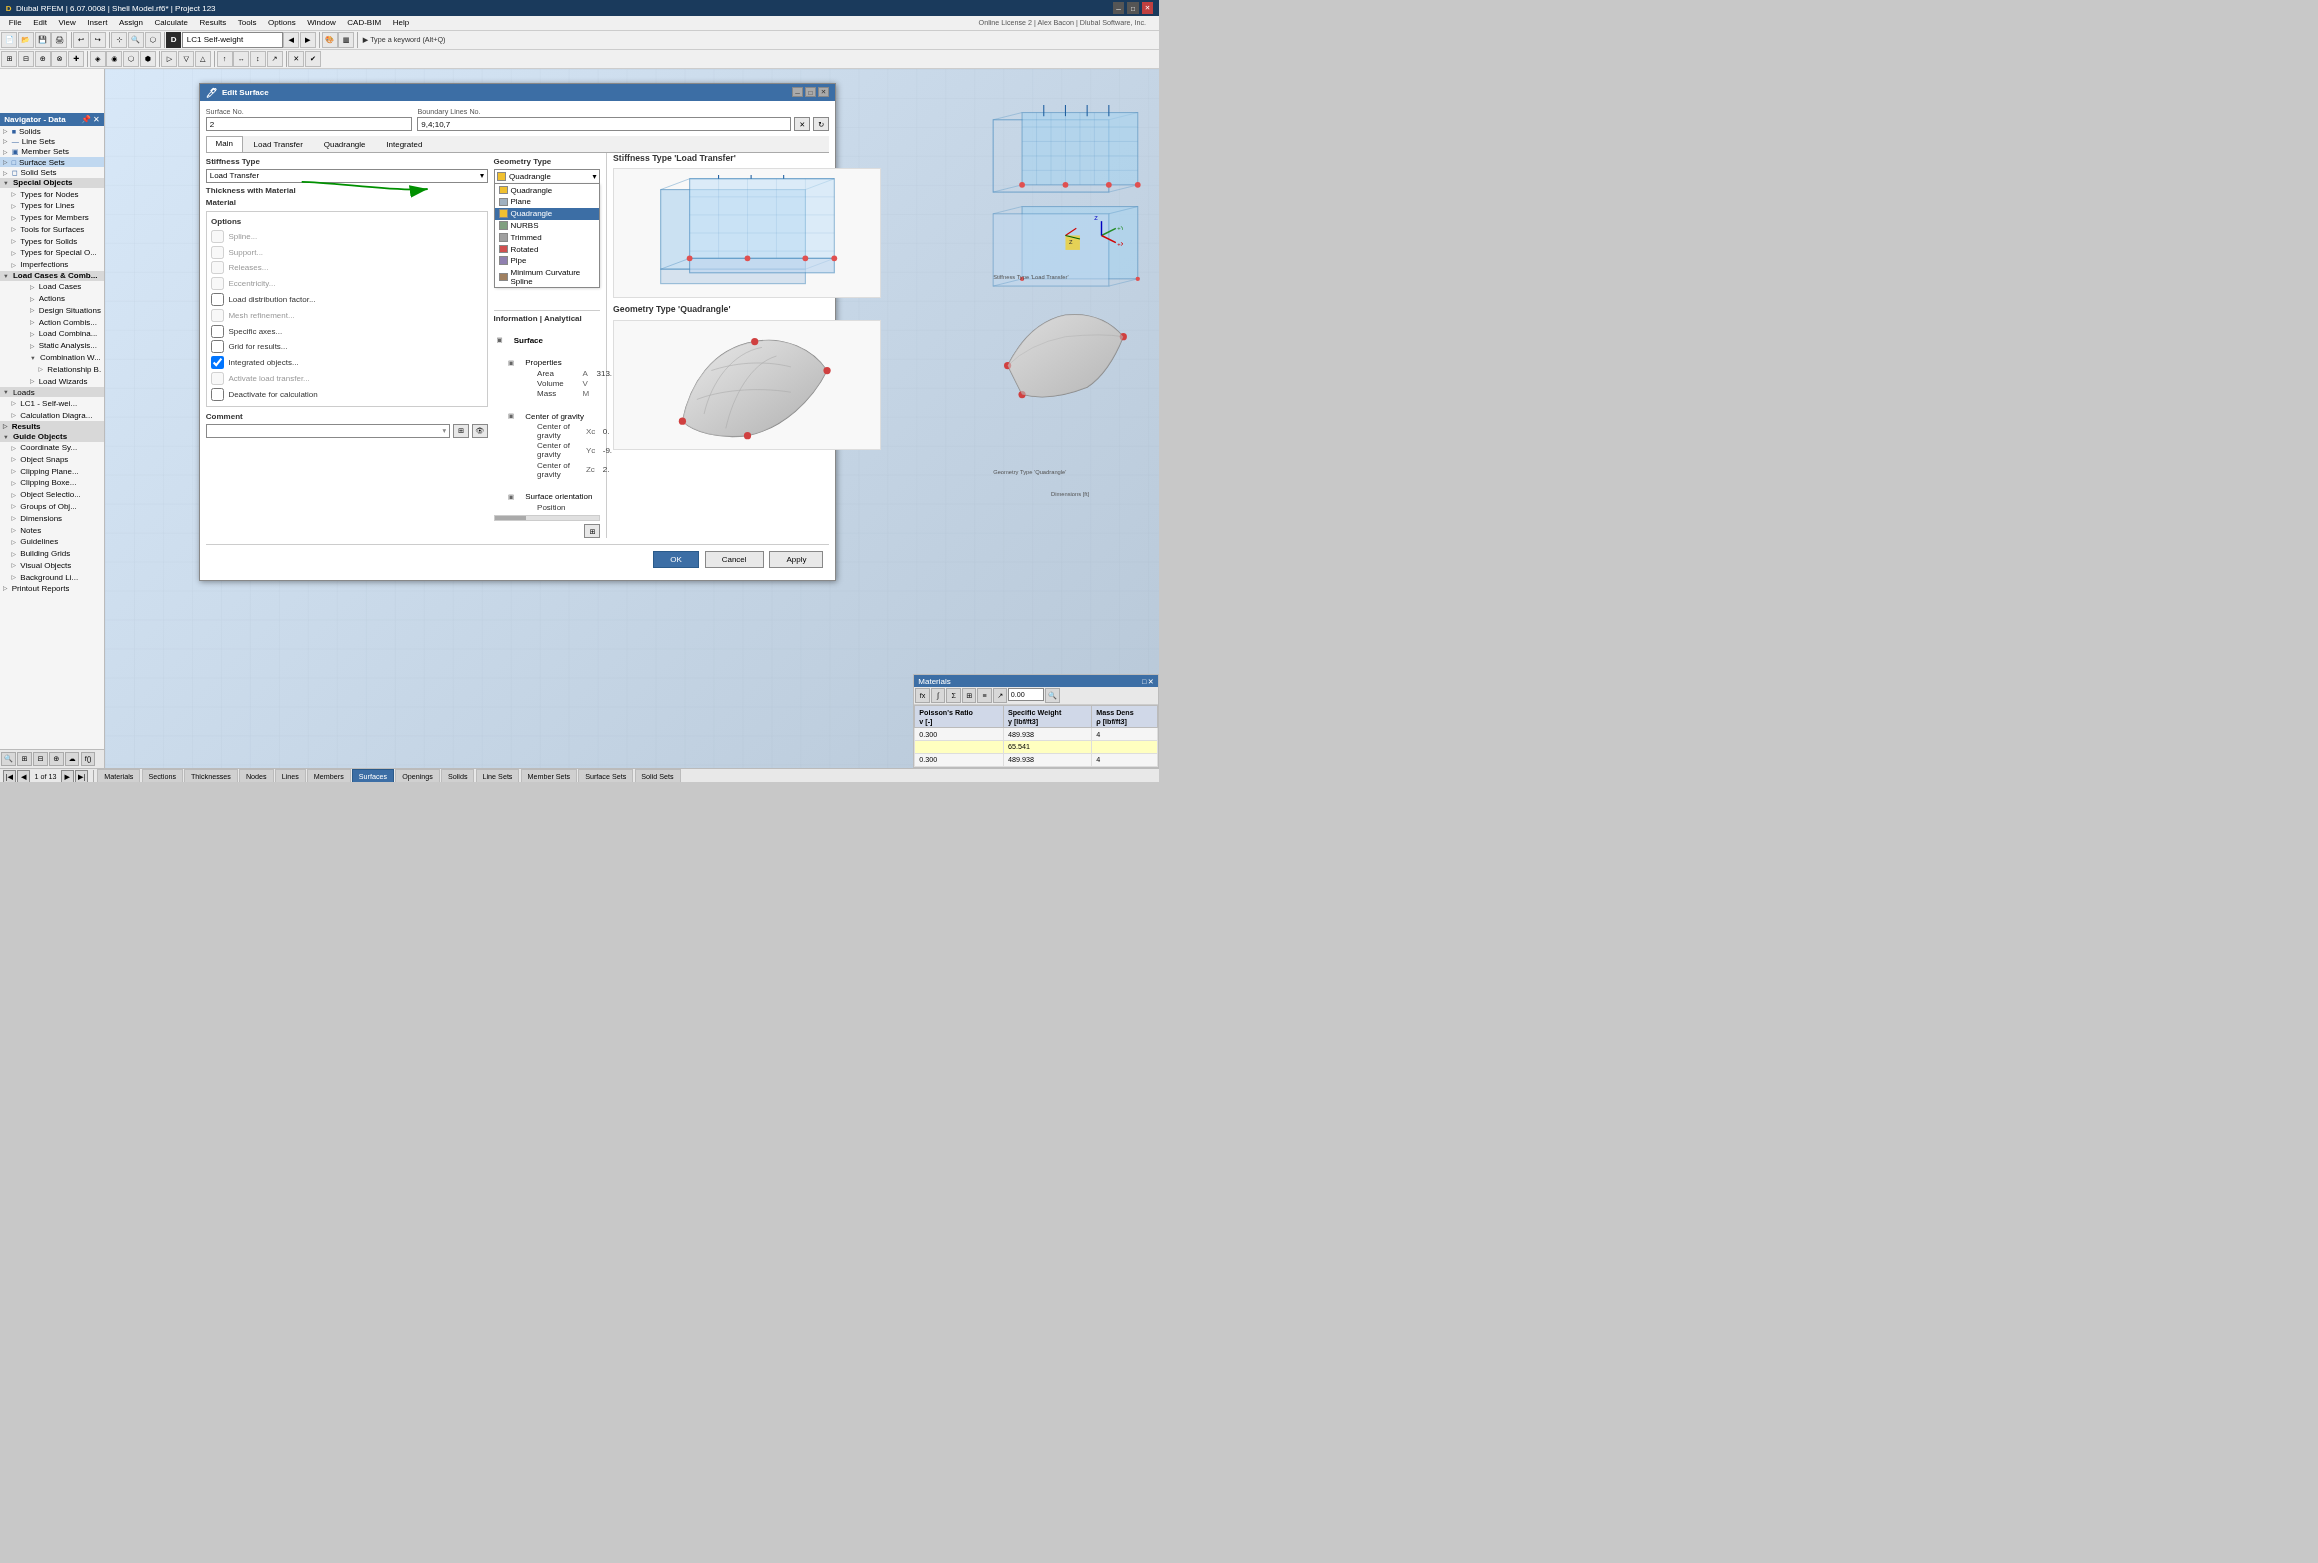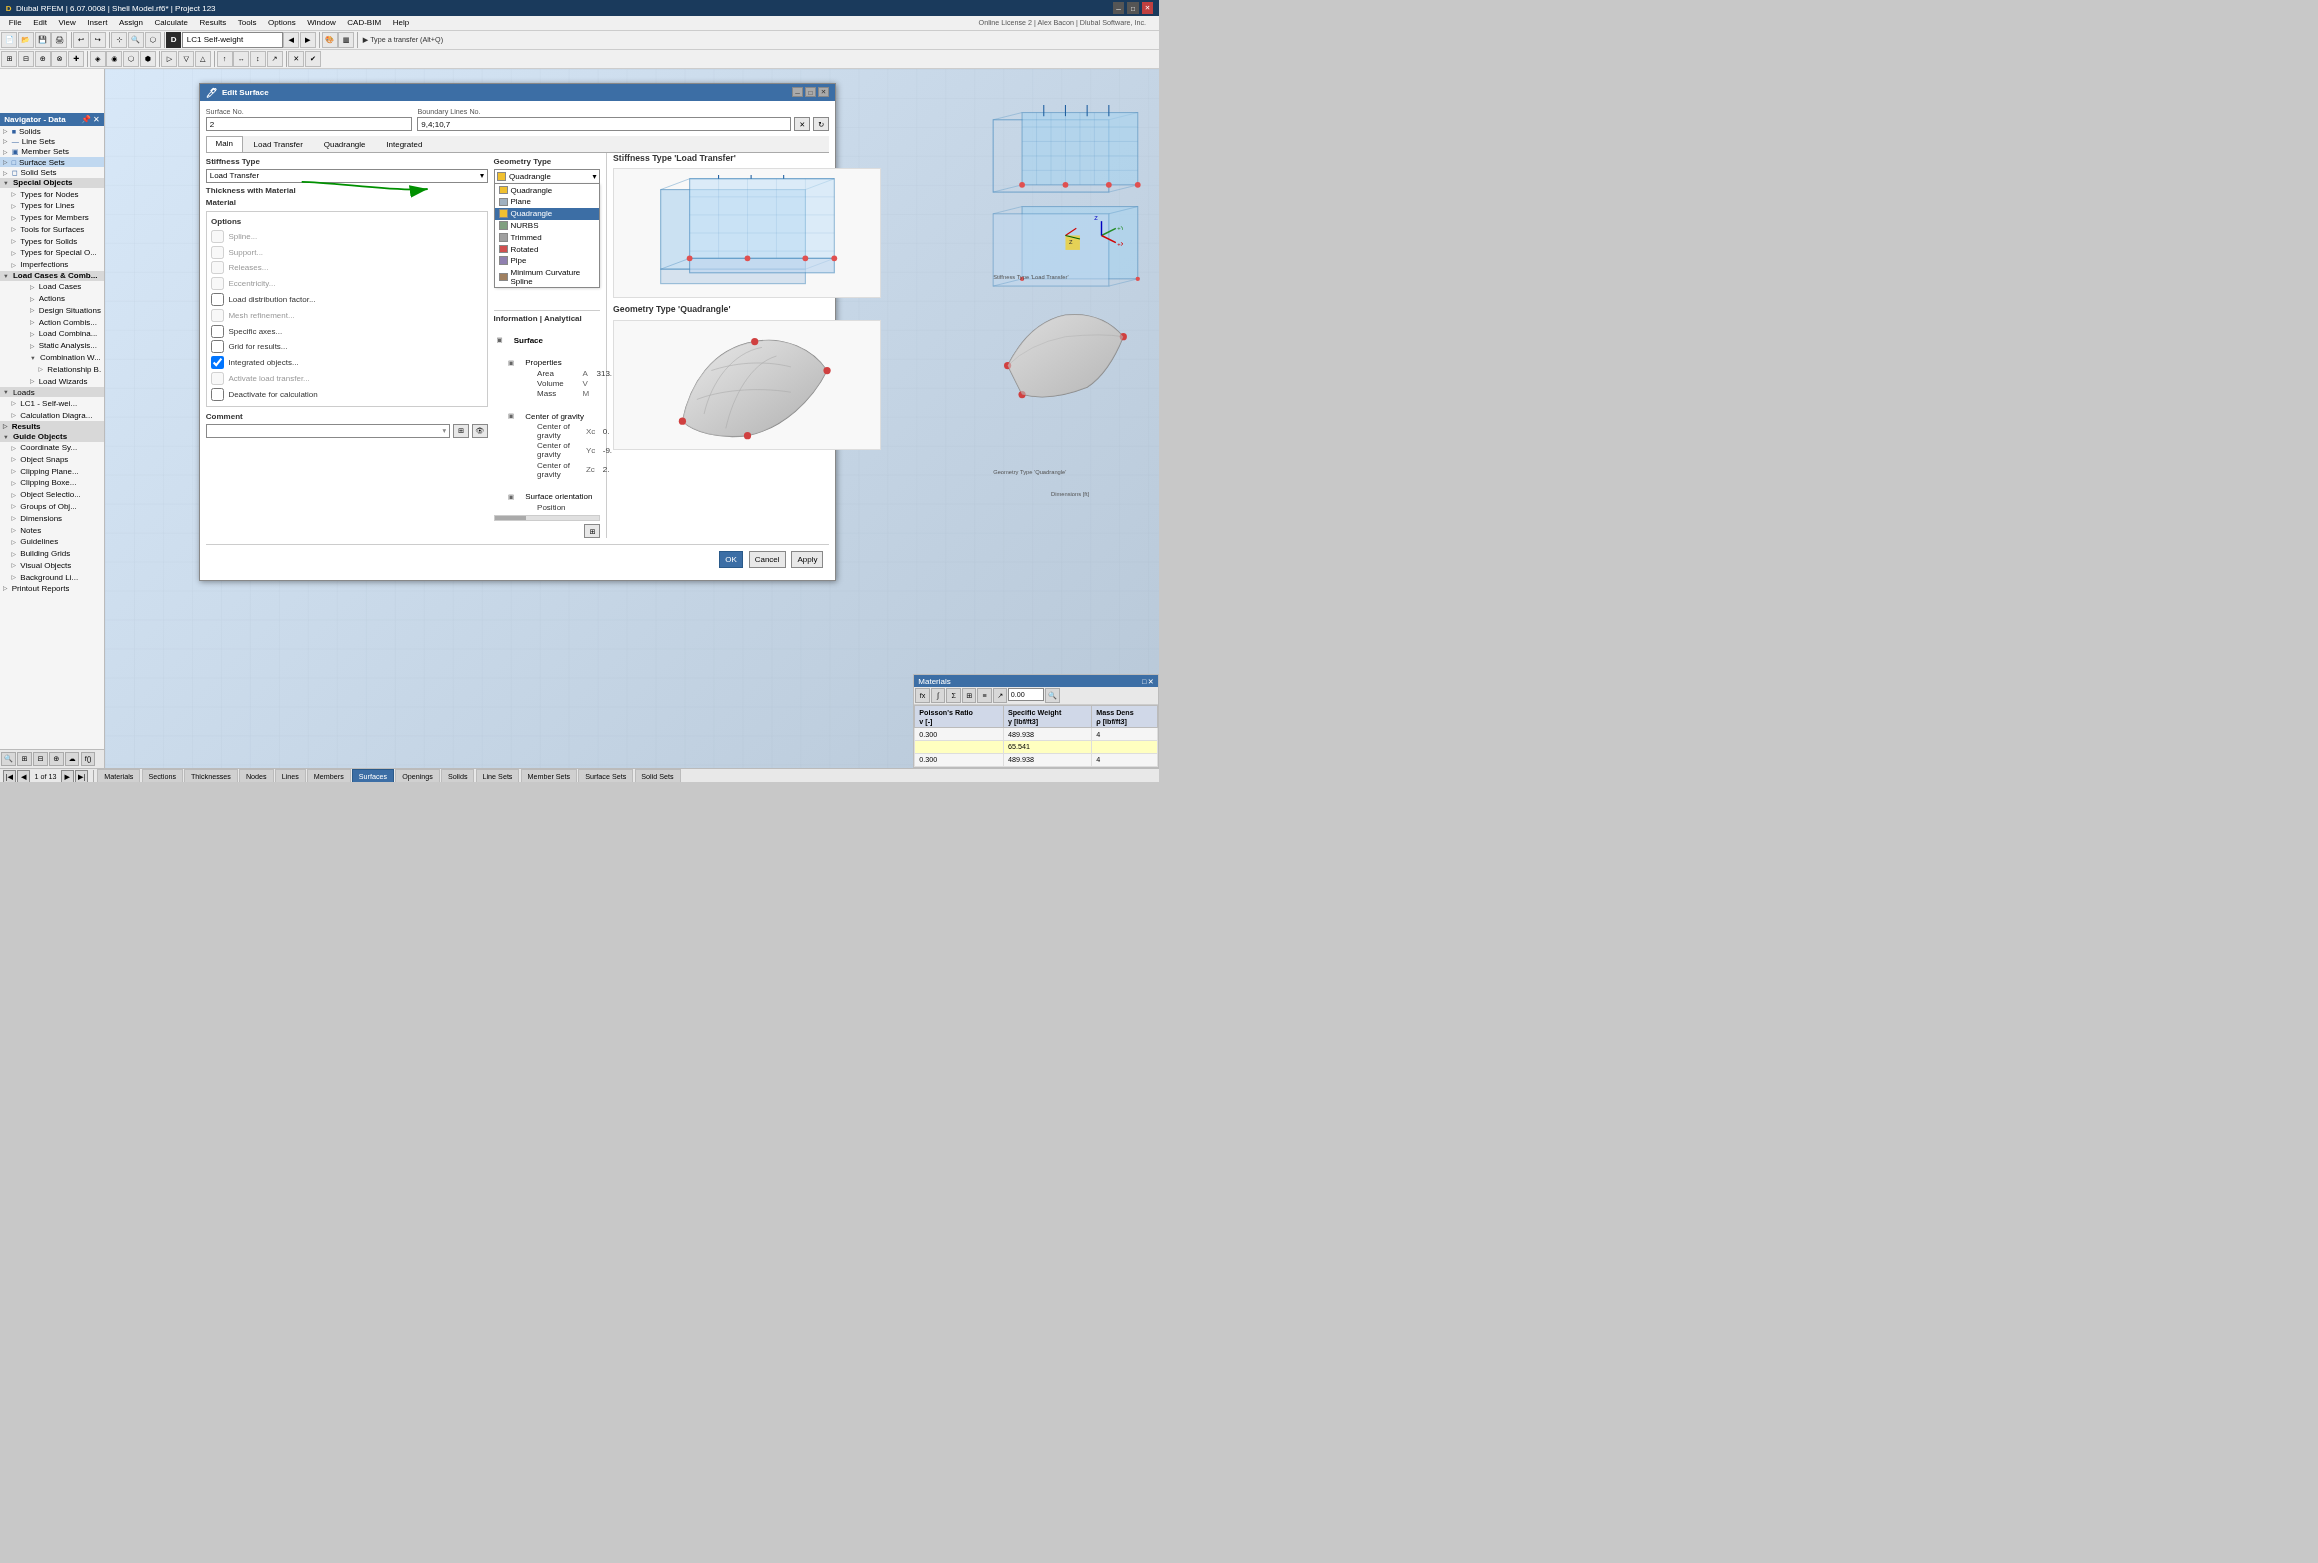--- a/index.html
+++ b/index.html
@@ -71,21 +71,21 @@
     .info-table td { padding: 0.7px 2.9px; font-size: 8px; border: none; }
     .info-table td:first-child { color: #333; width: 109px; }
     .info-table td:nth-child(2) { color: #666; width: 22px; }
     .info-table td:nth-child(3) { color: #333; }
     .preview-title { font-size: 8.7px; font-weight: bold; color: #333; margin-bottom: 5.8px; }
     .preview-image { background: #f8f8f8; border: 0.7px solid #ddd; height: 130px; display: flex; align-items: center; justify-content: center; margin-bottom: 5.8px; overflow: hidden; }
     .preview-image2 { background: #f8f8f8; border: 0.7px solid #ddd; height: 130px; display: flex; align-items: center; justify-content: center; overflow: hidden; }
 
     
     .dialog-buttons { display: flex; justify-content: flex-end; gap: 5.8px; padding: 5.8px; border-top: 0.7px solid #ccc; margin-top: 5.8px; }
-    .dialog-btn { height: 17.4px; padding: 0 5px; border: 0.7px solid #888; background: #e8e8e8; cursor: pointer; font-size: 8px; }
+    .dialog-btn { height: 17.4px; padding: 0 16px; border: 0.7px solid #888; background: #e8e8e8; cursor: pointer; font-size: 8px; }
     .dialog-btn.primary { background: #3c6ea5; color: white; border-color: #2a5a8a; }
 
     
     .bottom-tabs { height: 16px; background: #e8e8e8; border-top: 0.7px solid #bbb; display: flex; align-items: center; padding: 0 2.9px; gap: 1.4px; overflow: hidden; }
     .bottom-tab { padding: 1.4px 5.8px; cursor: pointer; background: #d0d0d0; border: 0.7px solid #bbb; font-size: 7.2px; white-space: nowrap; }
     .bottom-tab.active { background: #3c6ea5; color: white; border-color: #2a5a8a; }
 
     
     .status-bar { height: 16px; background: #d4d4d4; border-top: 0.7px solid #bbb; display: flex; align-items: center; padding: 0 5.8px; gap: 11.6px; font-size: 7.2px; color: #333; }
 
@@ -155,21 +155,21 @@
   <button class="tb-btn">⬡</button>
   <div class="tb-sep"></div>
   <div style="background:#2a2a2a;color:white;padding:0 4.3px;height:16px;display:flex;align-items:center;font-weight:bold;font-size:8px">D</div>
   <div style="background:white;border:0.7px solid #888;height:16px;padding:0 4.3px;display:flex;align-items:center;font-size:8px;min-width:101px">LC1  Self-weight</div>
   <button class="tb-btn">◀</button>
   <button class="tb-btn">▶</button>
   <div class="tb-sep"></div>
   <button class="tb-btn">🎨</button>
   <button class="tb-btn">▦</button>
   <div class="tb-sep"></div>
-  <span style="font-size:7.2px;color:#333;margin:0 2.9px">▶ Type a transfer (Alt+Q)</span>
+  <span style="font-size:7.2px;color:#333;margin:0 2.9px">▶ Type a keyword (Alt+Q)</span>
 </div>
 
 <div class="toolbar">
   <button class="tb-btn">⊞</button>
   <button class="tb-btn">⊟</button>
   <button class="tb-btn">⊕</button>
   <button class="tb-btn">⊗</button>
   <button class="tb-btn">✚</button>
   <div class="tb-sep"></div>
   <button class="tb-btn">◈</button>

